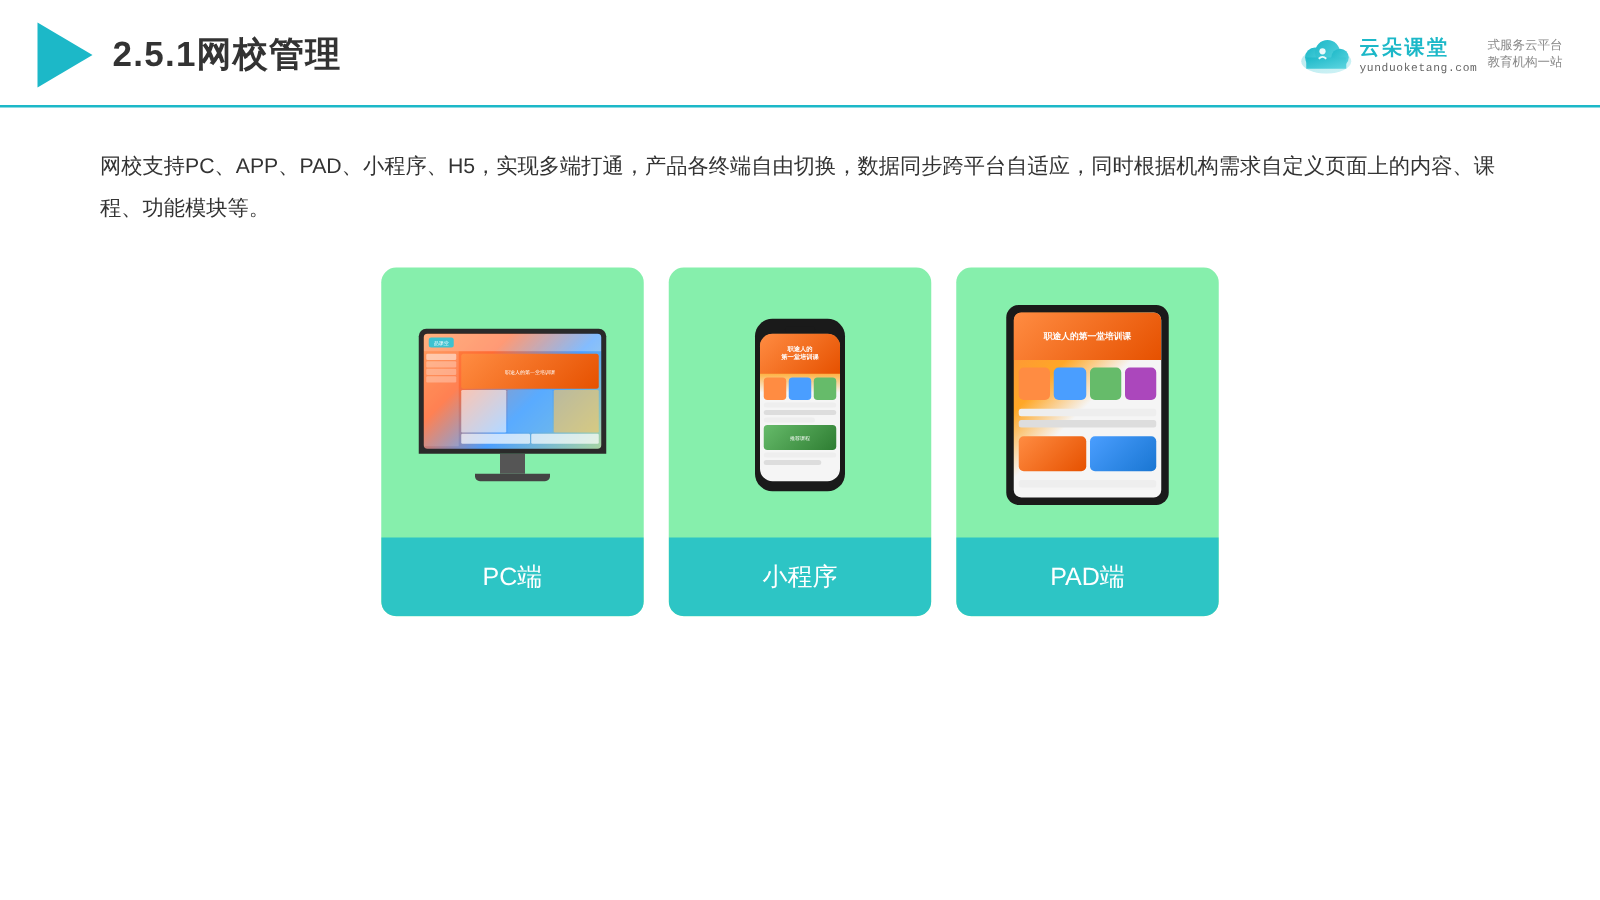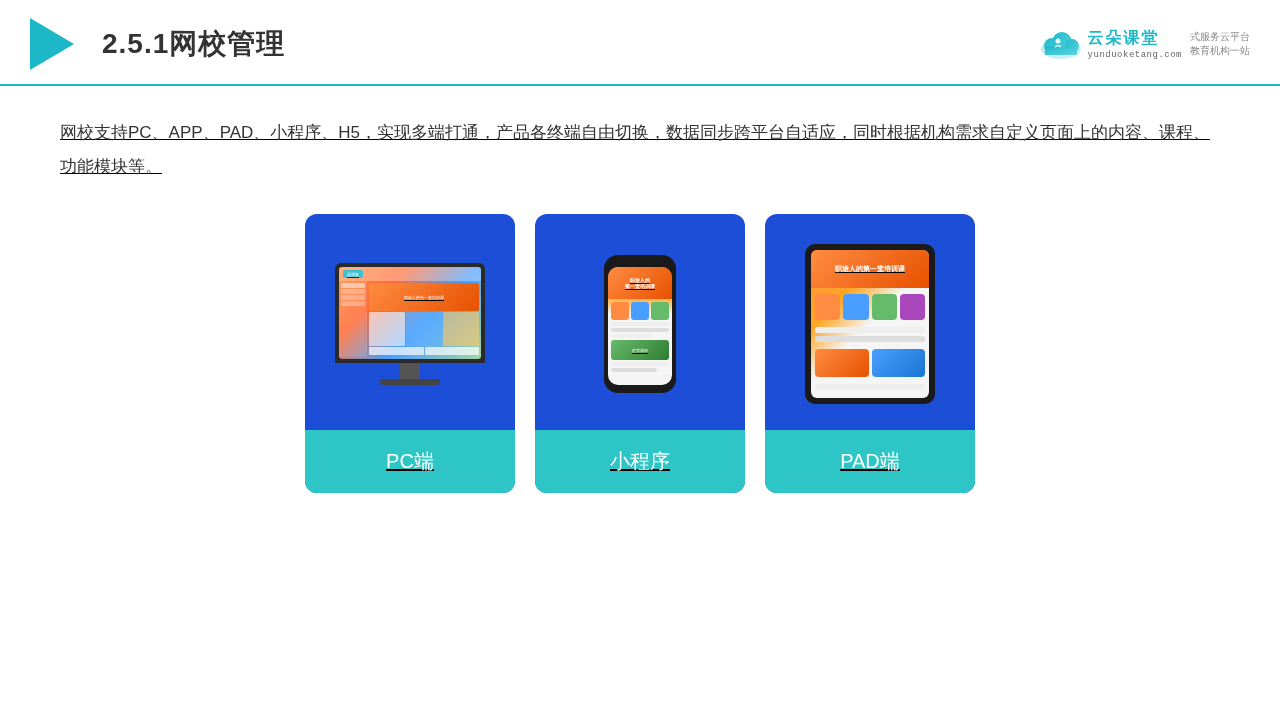--- a/index.html
+++ b/index.html
@@ -15,21 +15,21 @@
     .header {
       display: flex;
       align-items: center;
       justify-content: space-between;
       padding: 18px 30px 14px 30px;
       border-bottom: 2px solid #1cb8c8;
     }
     .header-left {
       display: flex;
       align-items: center;
-      gap: 28px;
+      gap: 16px;
     }
     .logo-triangle {
       width: 0;
       height: 0;
       border-top: 26px solid transparent;
       border-bottom: 26px solid transparent;
       border-left: 44px solid #1cb8c8;
     }
     .page-title {
       font-size: 28px;
@@ -67,39 +67,38 @@
     }
     .brand-slogan {
       font-size: 10px;
       color: #888;
       text-align: center;
       line-height: 1.4;
     }
 
     
     .main-content {
-      padding: 30px 60px;
-      text-decoration: underline;
+      padding: 30px 80px;
     }
     .description {
       font-size: 17px;
       color: #333;
       line-height: 2;
       margin-bottom: 30px;
     }
 
     
     .cards-section {
       display: flex;
       gap: 20px;
       justify-content: center;
       margin-top: 10px;
     }
     .device-card {
-      background: #1d4ed8;
+      background: #86efac;
       border-radius: 12px;
       width: 210px;
       display: flex;
       flex-direction: column;
       align-items: center;
       overflow: hidden;
       padding-top: 20px;
     }
     .device-image-area {
       width: 100%;

